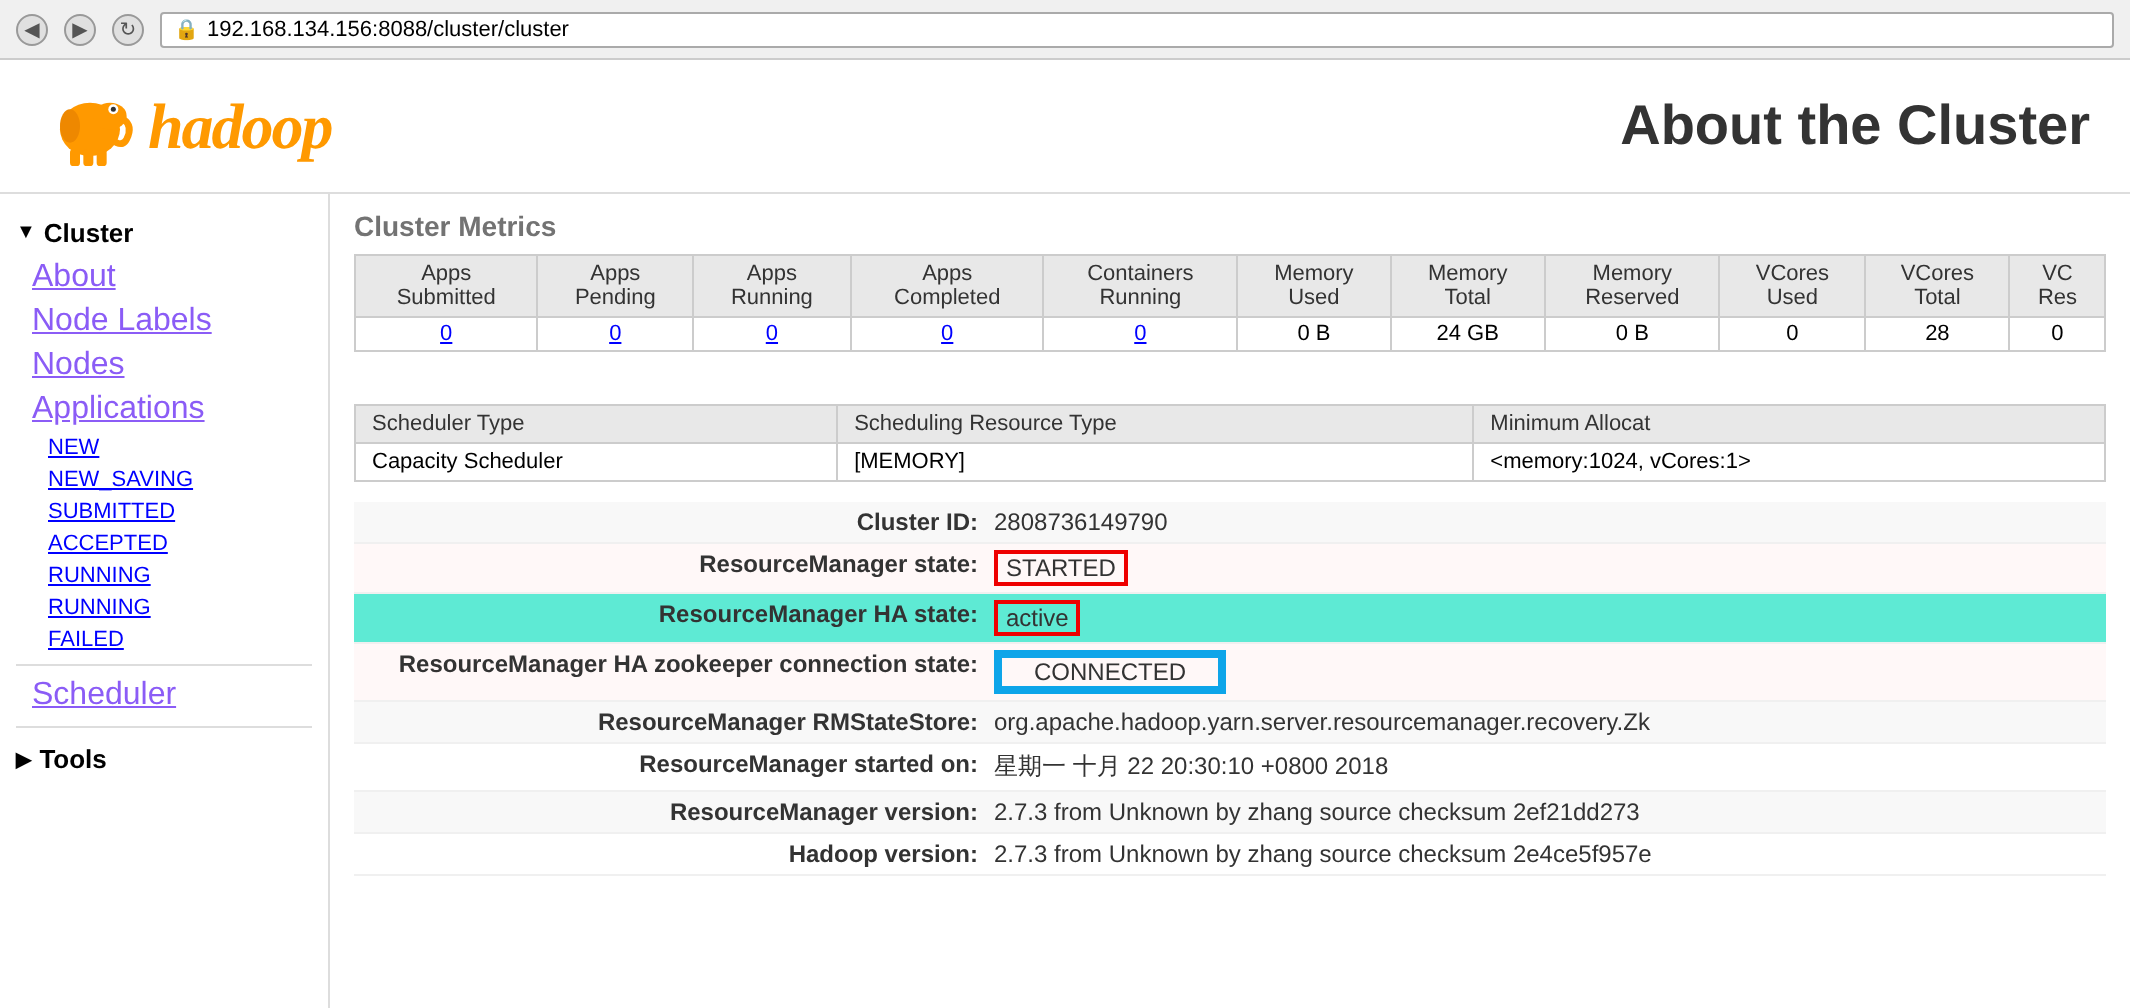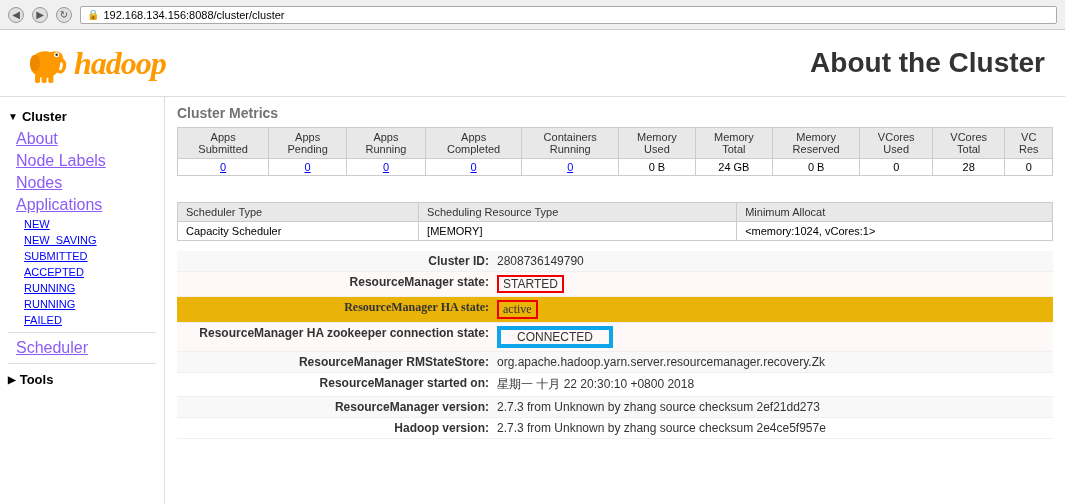--- a/index.html
+++ b/index.html
@@ -240,21 +240,21 @@
 
       <div class="info-section">
         <div class="info-row">
           <span class="info-label">Cluster ID:</span>
           <span class="info-value">2808736149790</span>
         </div>
         <div class="info-row" style="background:#fff8f8;">
           <span class="info-label">ResourceManager state:</span>
           <span class="info-value" style="border: 2px solid #e00; padding: 0 4px;">STARTED</span>
         </div>
-        <div class="info-row" style="background:#eab308;font-family:Liberation Serif, serif;">
+        <div class="info-row" style="background:#5eead4;">
           <span class="info-label">ResourceManager HA state:</span>
           <span class="info-value" style="border: 2px solid #e00; padding: 0 4px;">active</span>
         </div>
         <div class="info-row" style="background:#fff8f8;">
           <span class="info-label">ResourceManager HA zookeeper connection state:</span>
           <span class="info-value" style="border: 4px solid #0ea5e9; padding: 0 16px;">CONNECTED</span>
         </div>
         <div class="info-row">
           <span class="info-label">ResourceManager RMStateStore:</span>
           <span class="info-value">org.apache.hadoop.yarn.server.resourcemanager.recovery.Zk</span>

